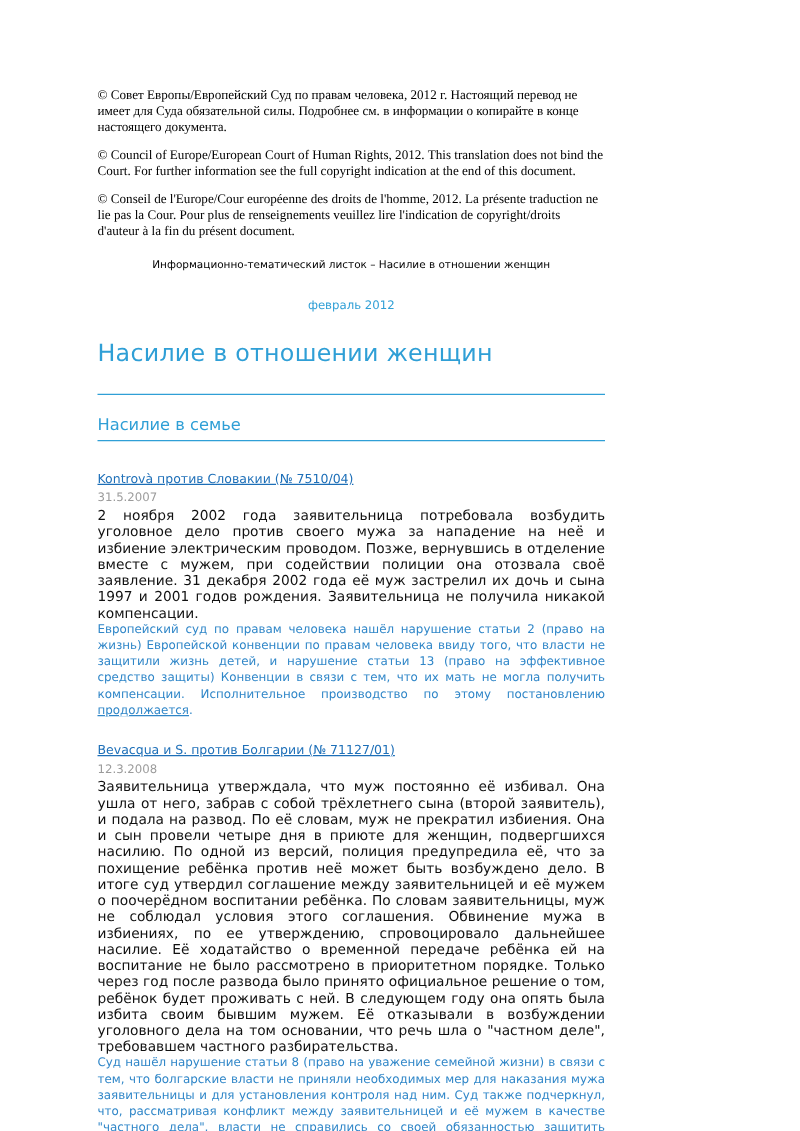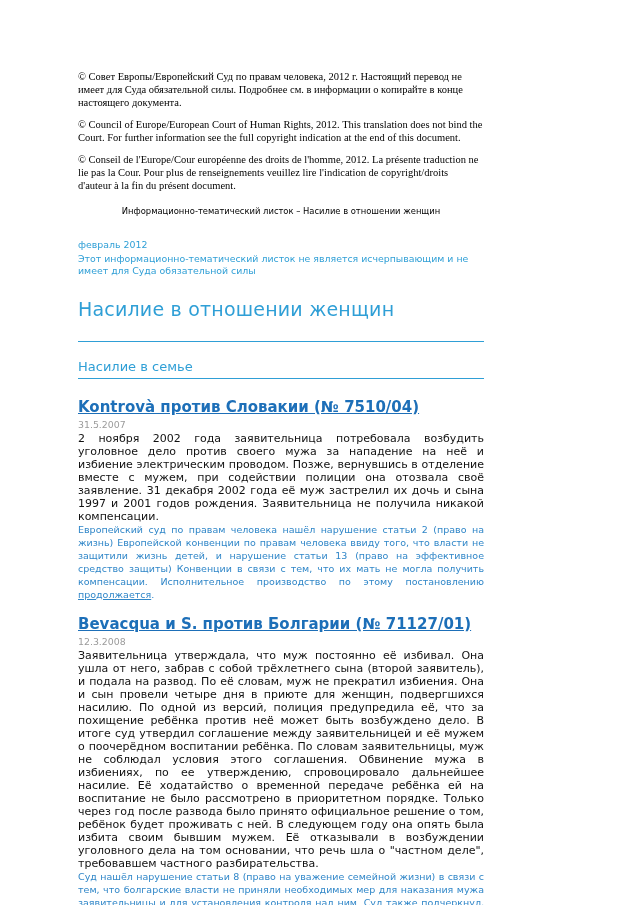--- a/index.html
+++ b/index.html
@@ -23,21 +23,21 @@
     text-align: left;
   }
   .header-note {
     font-size: 8.4px;
     color: #000;
     text-align: center;
     margin: 14px 0 0 0;
   }
   .masthead-blue {
     margin-top: 23px;
-    text-align: left;
+    text-align: center;
     color: #2f9fd6;
     font-size: 9.4px;
     line-height: 12.5px;
   }
   .masthead-blue .m-date { margin: 0 0 1px 0; }
   .masthead-blue .m-disclaimer { margin: 0; }
   h1.doc-title {
     font-size: 19px;
     font-weight: 400;
     letter-spacing: 0.2px;
@@ -51,22 +51,22 @@
     font-weight: 400;
     color: #2f9fd6;
     margin: 17px 0 18px 0;
     padding-bottom: 4px;
     border-bottom: 1px solid #2f9fd6;
   }
   .case { margin-top: 13px; }
   .case-title {
     display: inline-block;
     color: #1d6fb8;
-    font-weight: 700;
-    font-size: 15px;
+    font-weight: 400;
+    font-size: 10px;
     text-decoration: underline;
     cursor: pointer;
   }
   .case-date {
     color: #9b9b9b;
     font-size: 9.4px;
     margin-top: 3px;
   }
   .facts {
     color: #111;
@@ -94,21 +94,20 @@
 <div class="page">
 
   <p class="copyright">© Совет Европы/Европейский Суд по правам человека, 2012 г.  Настоящий перевод не имеет для Суда обязательной силы.  Подробнее см. в информации о копирайте в конце настоящего документа.</p>
   <p class="copyright">© Council of Europe/European Court of Human Rights, 2012. This translation does not bind the Court. For further information see the full copyright indication at the end of this document.</p>
   <p class="copyright">© Conseil de l'Europe/Cour européenne des droits de l'homme, 2012. La présente traduction ne lie pas la Cour. Pour plus de renseignements veuillez lire l'indication de copyright/droits d'auteur à la fin du présent document.</p>
 
   <div class="header-note">Информационно-тематический листок – Насилие в отношении женщин</div>
 
   <div class="masthead-blue">
     <p class="m-date">февраль 2012</p>
-    <p class="m-disclaimer">Этот информационно-тематический листок не является исчерпывающим и не имеет для Суда обязательной силы</p>
   </div>
 
   <h1 class="doc-title">Насилие в отношении женщин</h1>
 
   <h2 class="section-title">Насилие в семье</h2>
 
   <section class="case">
     <a class="case-title" href="#">Kontrovà против Словакии (№ 7510/04)</a>
     <div class="case-date">31.5.2007</div>
     <p class="facts">2 ноября 2002 года заявительница потребовала возбудить уголовное дело против своего мужа за нападение на неё и избиение электрическим проводом. Позже, вернувшись в отделение вместе с мужем, при содействии полиции она отозвала своё заявление. 31 декабря 2002 года её муж застрелил их дочь и сына 1997 и 2001 годов рождения. Заявительница не получила никакой компенсации.</p>

